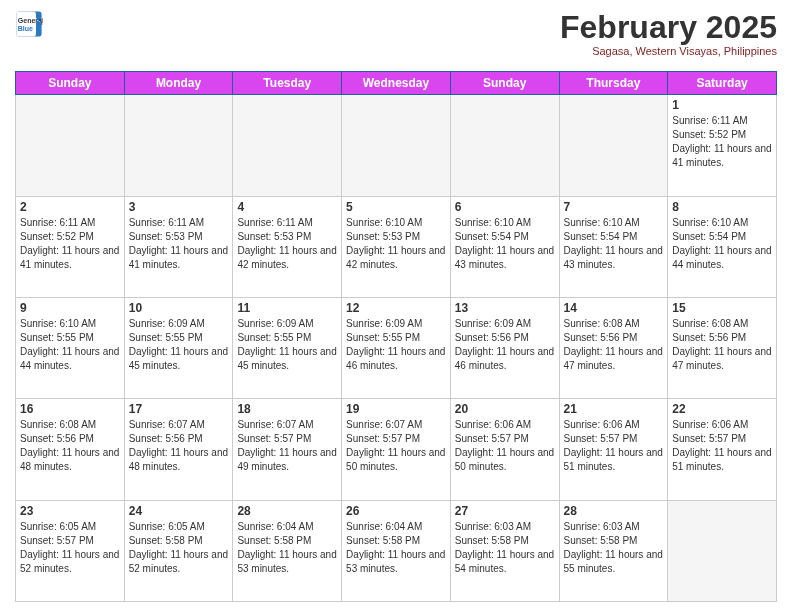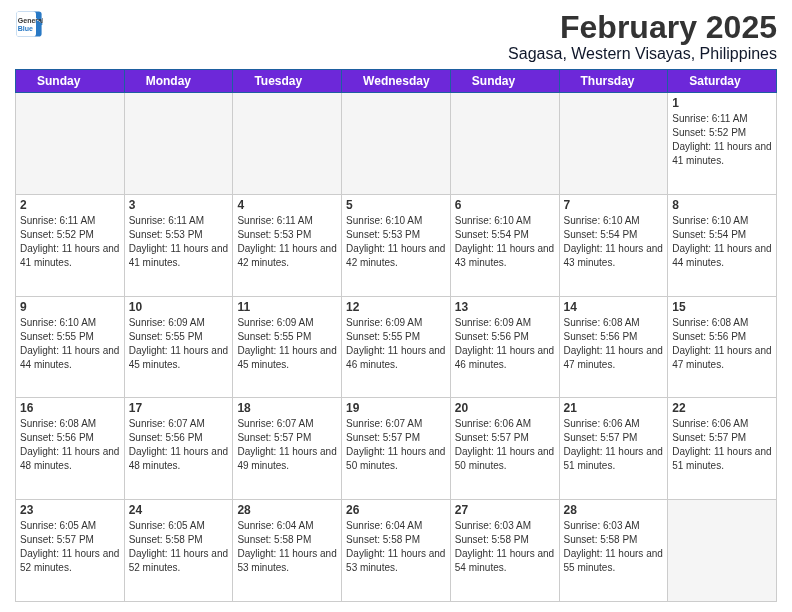--- a/index.html
+++ b/index.html
@@ -14,59 +14,59 @@
       width: 792px;
       height: 612px;
       padding: 10px 15px 10px 15px;
       display: flex;
       flex-direction: column;
     }
     .header {
       display: flex;
       justify-content: space-between;
       align-items: flex-start;
-      margin-bottom: 6px;
+      margin-bottom: 14px;
     }
     .logo {
       display: flex;
       align-items: center;
       gap: 4px;
     }
     .logo-icon {
       width: 28px;
       height: 28px;
     }
     .title-block {
       text-align: right;
     }
     .month-title {
       font-size: 32px;
       font-weight: bold;
       color: #333;
       line-height: 1.1;
     }
     .subtitle {
-      font-size: 16px;
-      color: #0f172a;
+      font-size: 11px;
+      color: #7f1d1d;
     }
     .calendar {
       flex: 1;
       border: 1px solid #ccc;
       border-collapse: collapse;
       width: 100%;
       table-layout: fixed;
     }
     .calendar th {
-      background: #6d28d9;
+      background: #d946ef;
       color: #fff;
       font-size: 12px;
       font-weight: bold;
-      padding: 4px 21px;
+      padding: 4px 8px;
       border: 1px solid #1e5fa0;
-      text-align: left;
+      text-align: center;
     }
     .calendar td {
       border: 1px solid #ccc;
       vertical-align: top;
       padding: 3px 4px;
       font-size: 9.5px;
       color: #333;
       background: #fff;
       height: 82px;
     }

